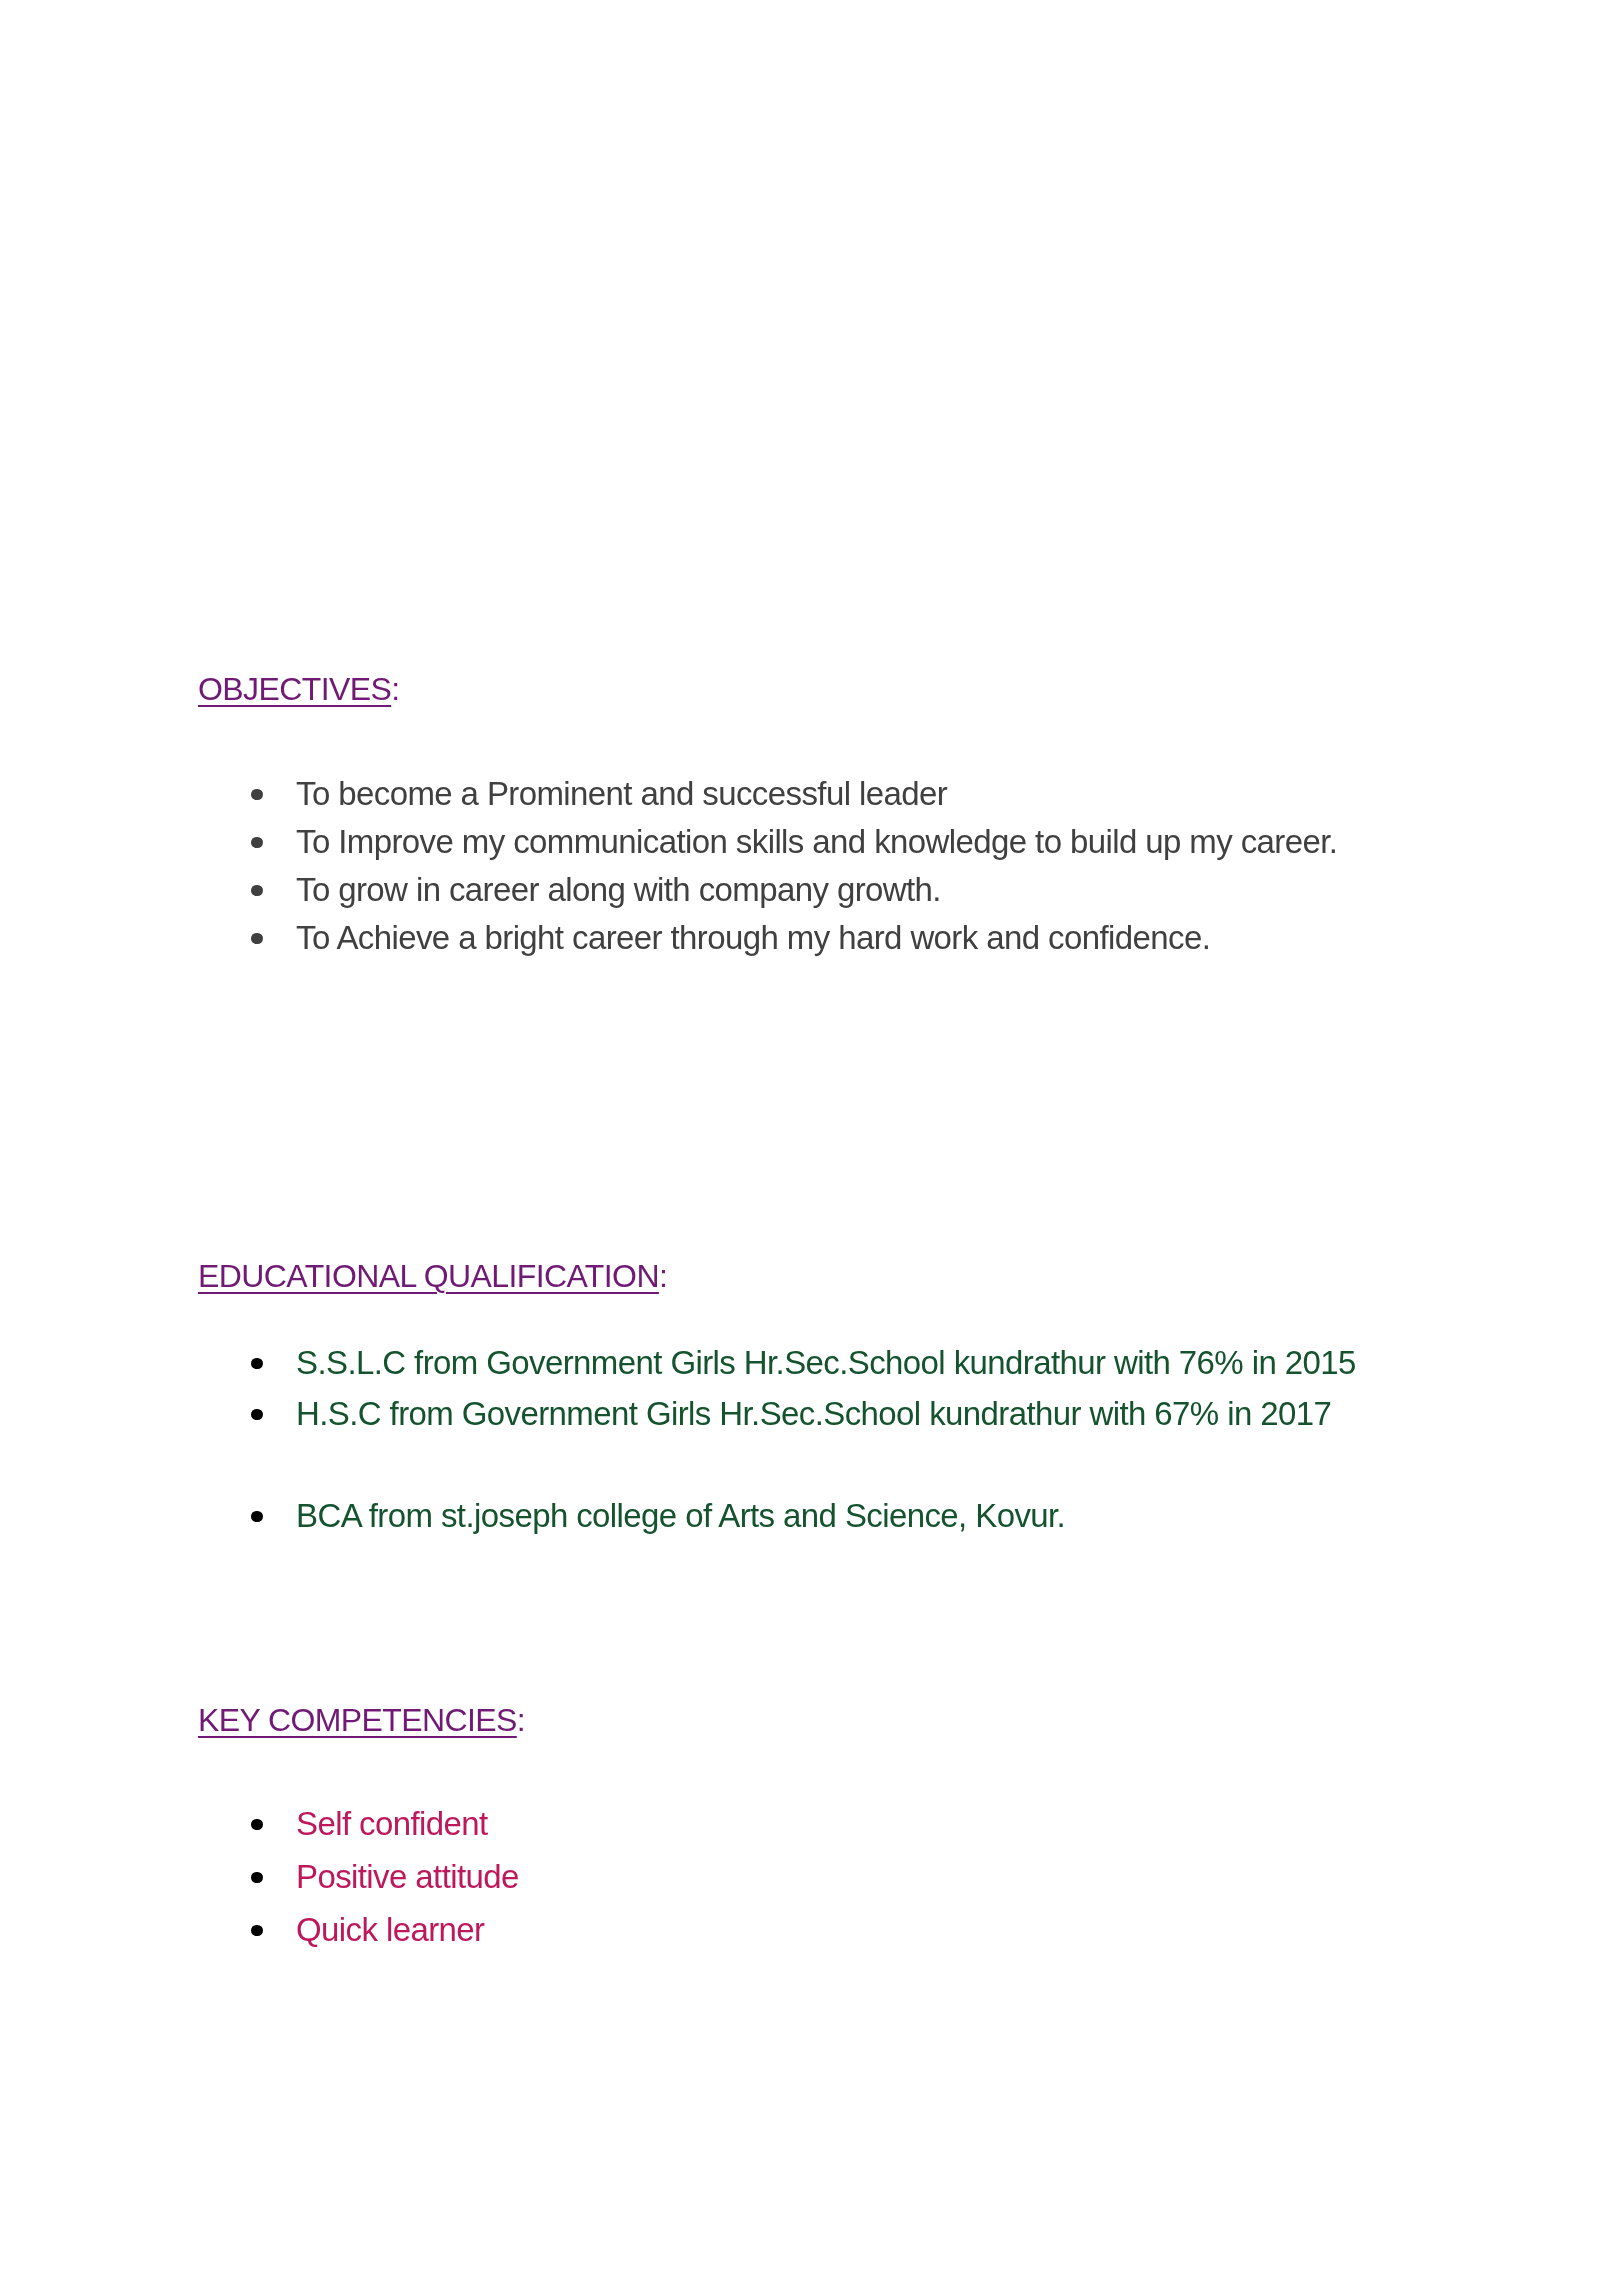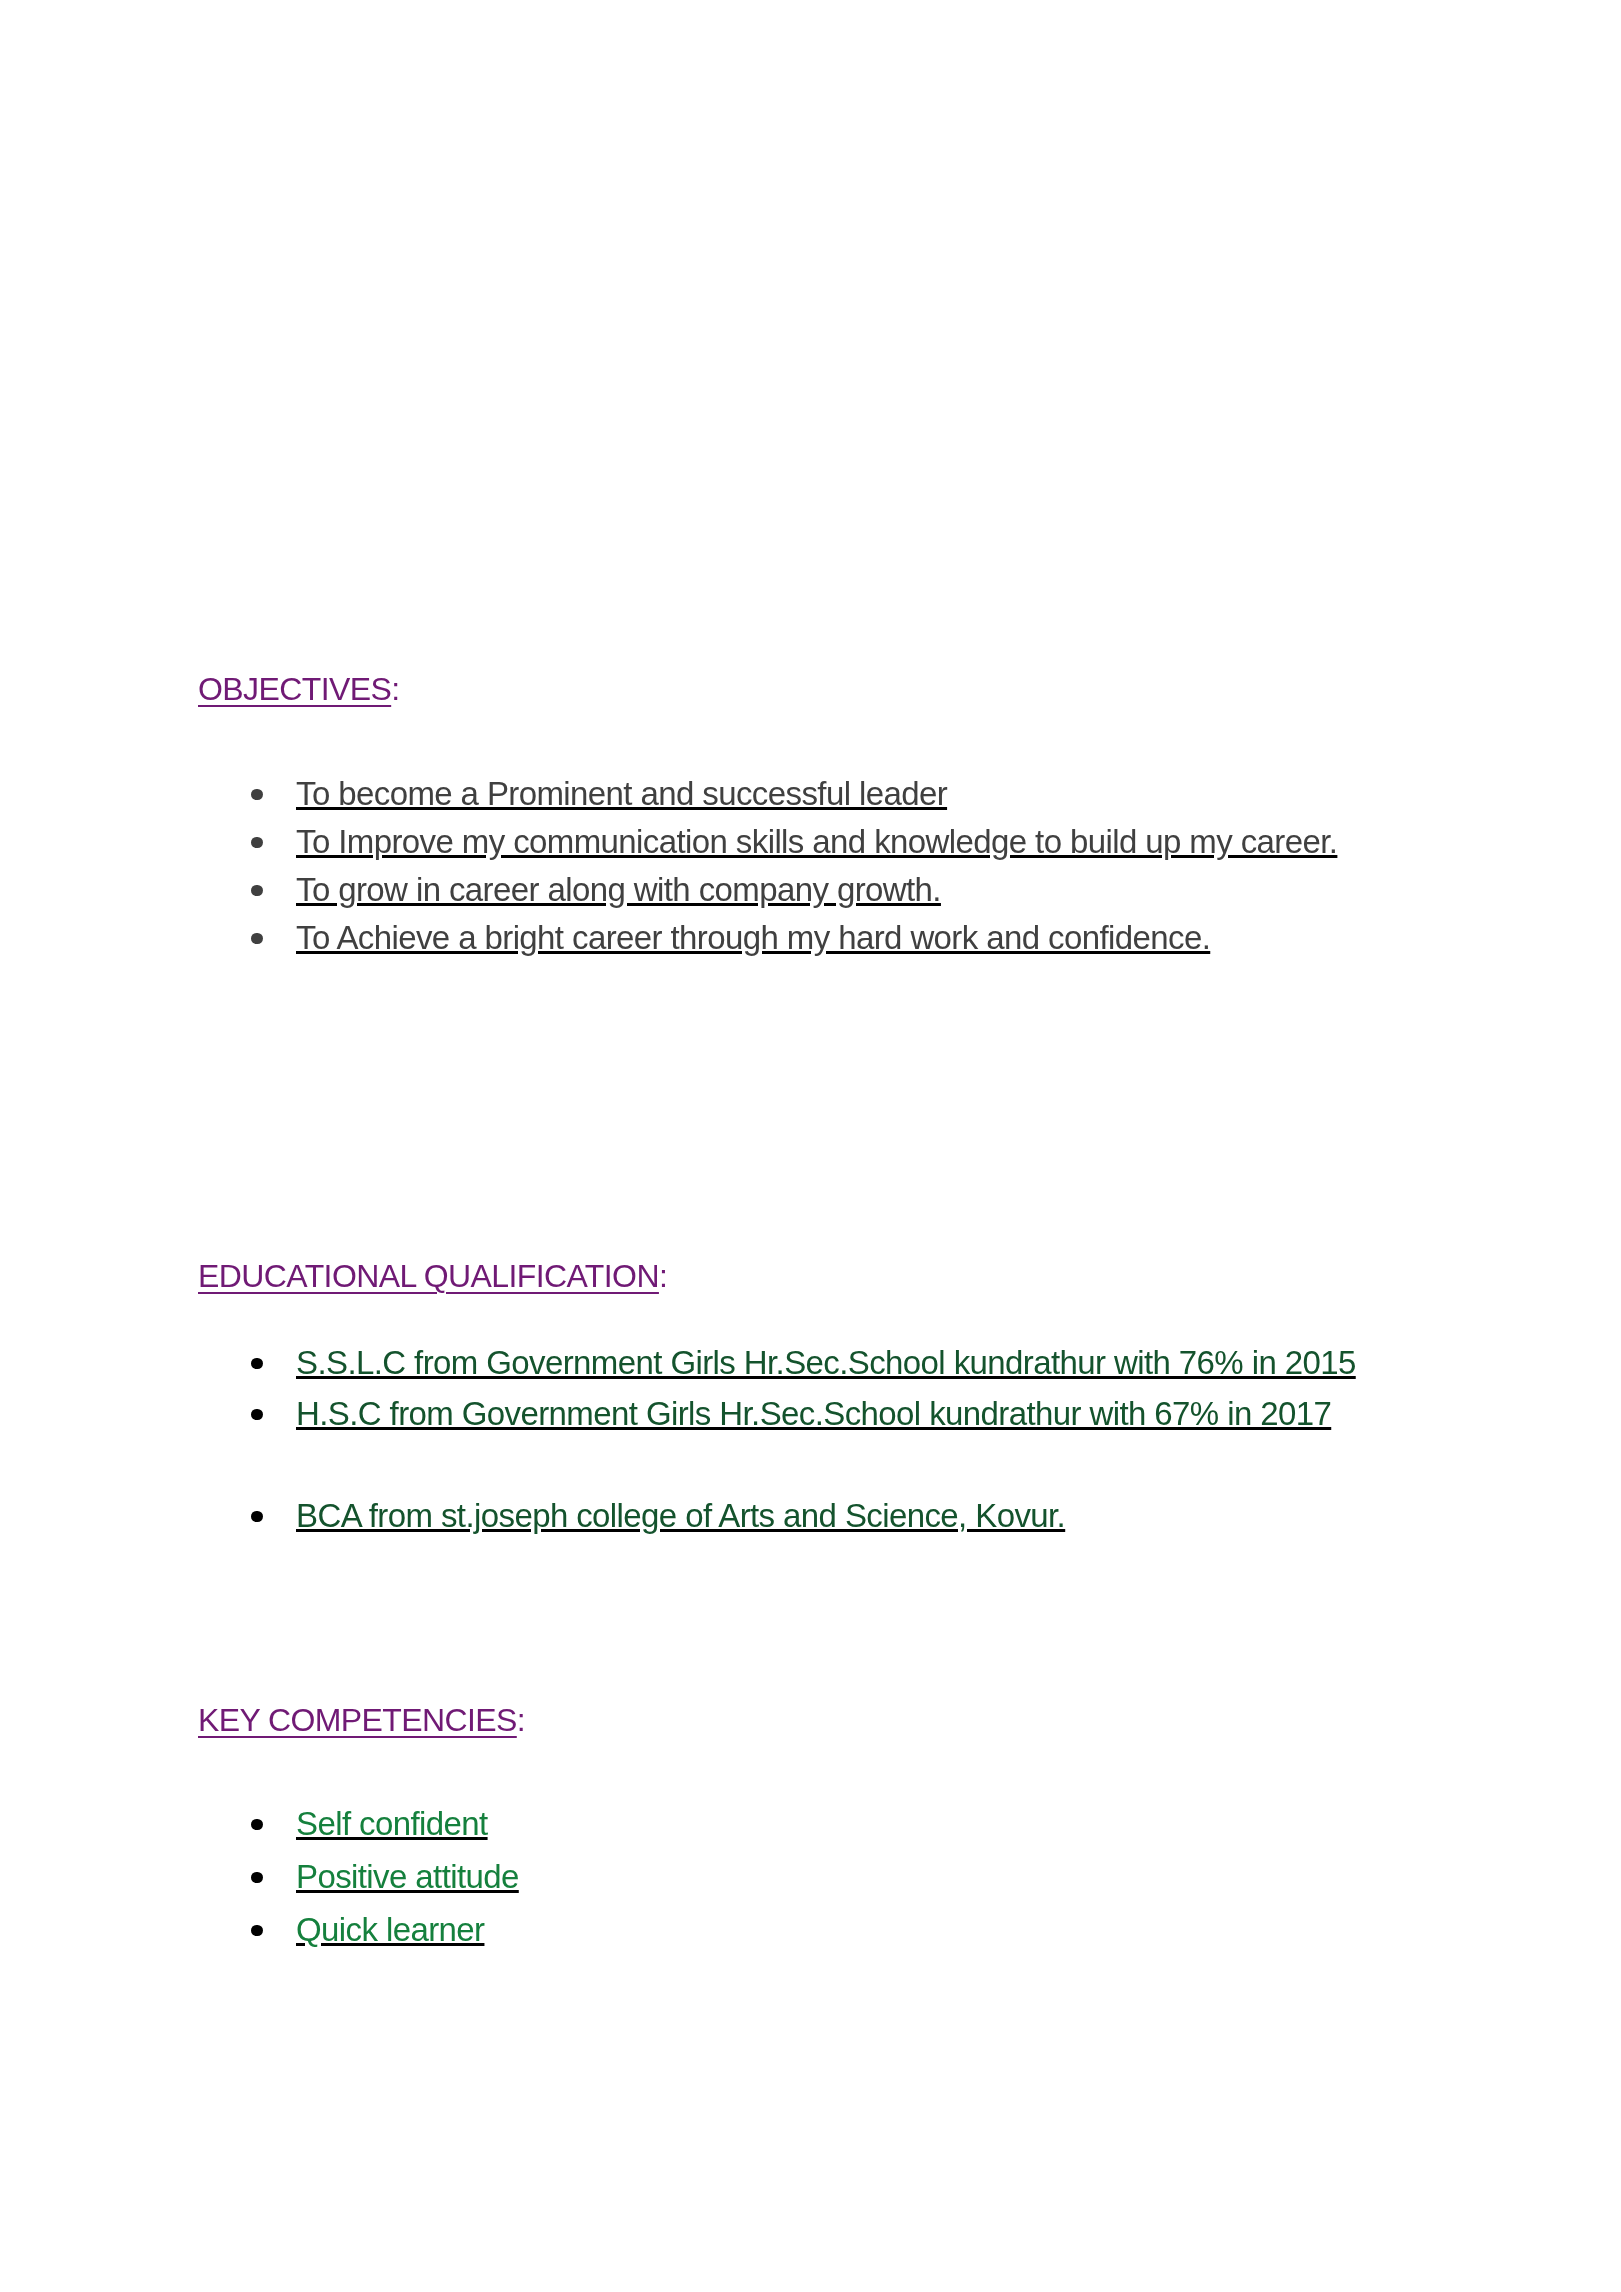--- a/index.html
+++ b/index.html
@@ -28,21 +28,20 @@
       text-decoration: underline;
       text-decoration-thickness: 2px;
       text-underline-offset: 4.9px;
     }
     ul.bullets {
       position: absolute;
       left: 0;
       margin: 0;
       padding: 0;
       list-style: none;
-      text-decoration: underline;
     }
     ul.bullets li {
       position: relative;
       padding-left: 296px;
       width: 1137px;
       letter-spacing: -0.6px;
     }
     ul.bullets li .dot {
       position: absolute;
       left: 251px;
@@ -72,21 +71,21 @@
       background: #000000;
       top: 20.6px;
     }
     #education-list li.gap {
       margin-top: 51px;
     }
     
     #competencies-list li {
       font-size: 33px;
       line-height: 53px;
-      color: #15803d;
+      color: #be185d;
     }
     #competencies-list li .dot {
       background: #000000;
       top: 21.6px;
     }
   </style>
 </head>
 <body>
 
 <h2 class="section-heading" style="top:670px;"><span class="hl">OBJECTIVES</span><span>:</span></h2>

